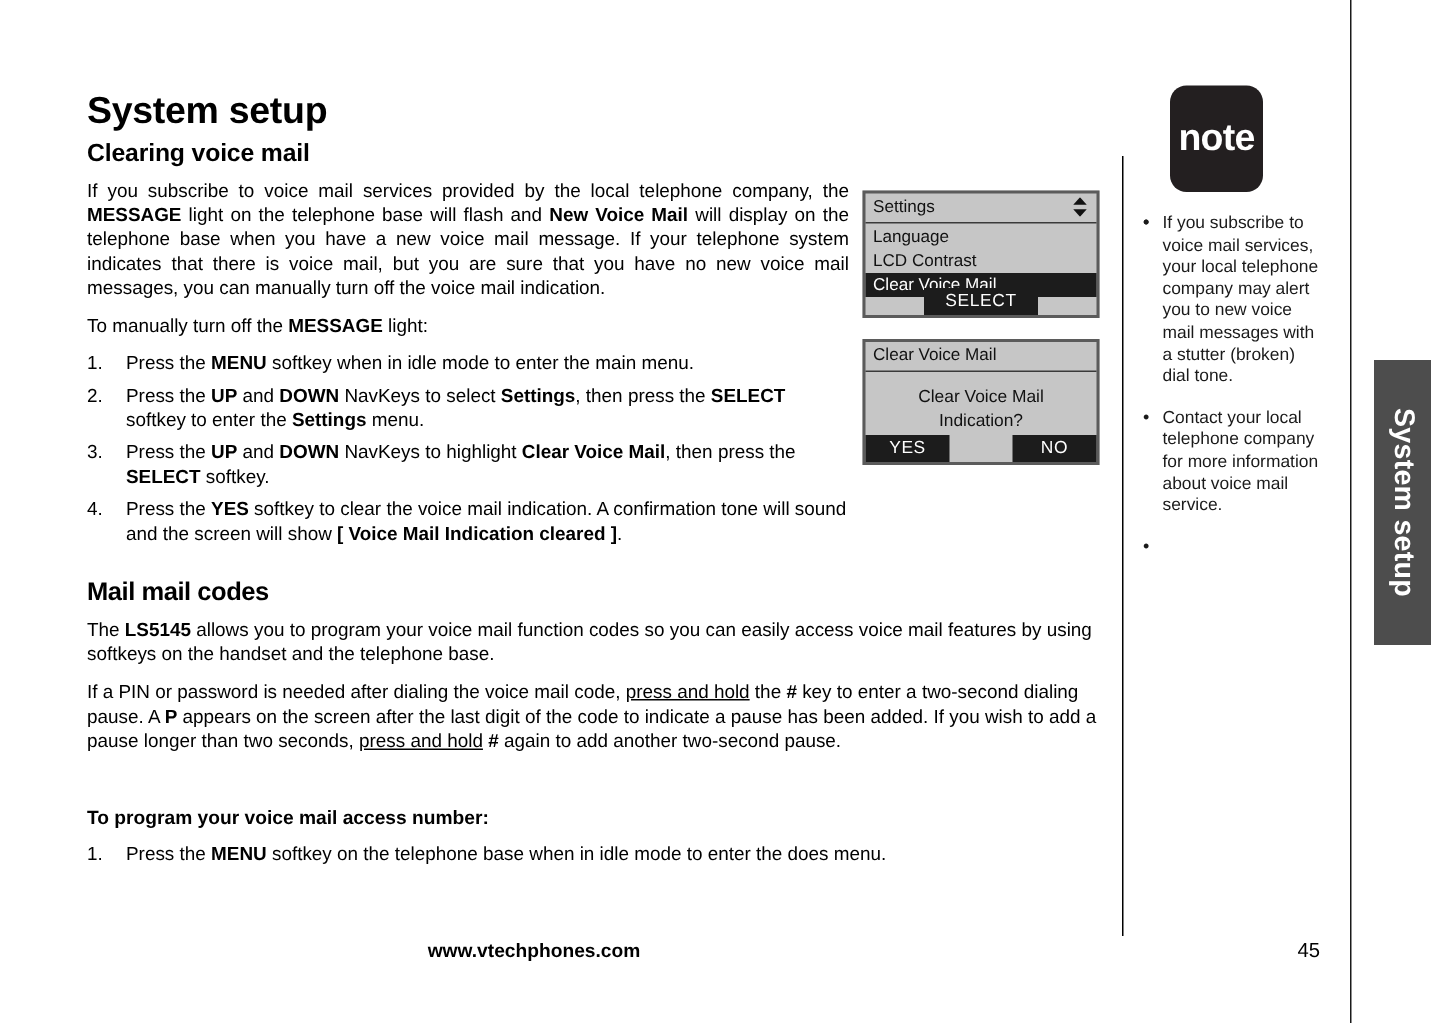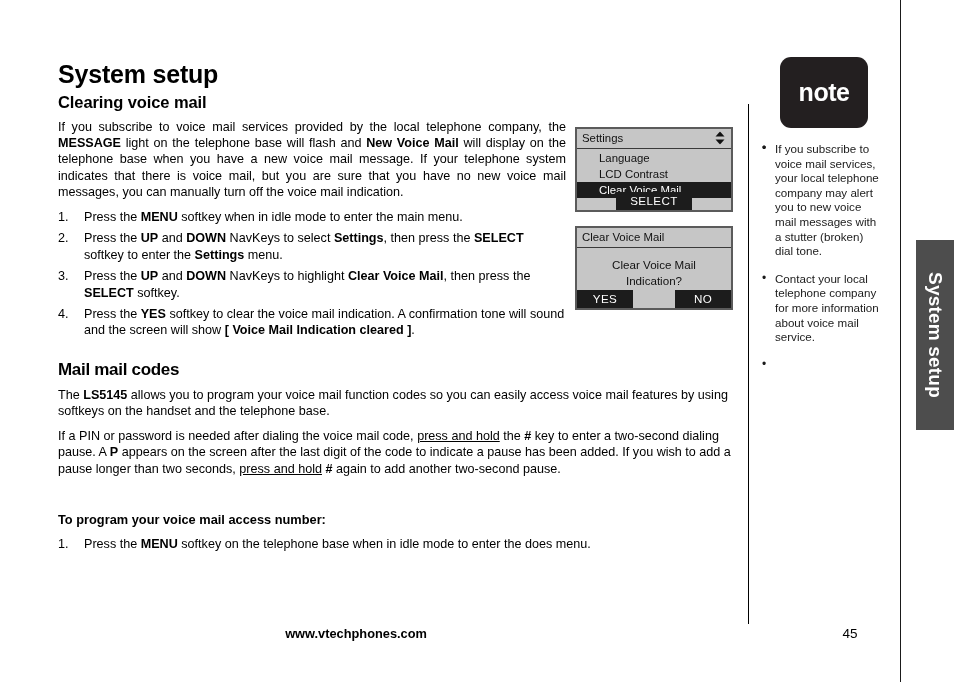--- a/index.html
+++ b/index.html
@@ -81,21 +81,21 @@
   .lcd-title{
     height:19px;line-height:19px;padding:0 5px;
     border-bottom:1px solid #3a3a3a;position:relative;white-space:nowrap;
   }
   .lcd-arrow{
     position:absolute;right:6px;top:50%;transform:translateY(-50%);
     font-size:12px;line-height:1;color:#111;
   }
   .lcd-list{padding:1px 0 0 0;}
   .lcd-item{
-    height:16px;line-height:16px;padding:0 22px;white-space:nowrap;
+    height:16px;line-height:16px;padding:0 5px;white-space:nowrap;
   }
   .lcd-item.selected{background:#1c1c1c;color:#ffffff;}
   .lcd-soft{
     position:absolute;left:0;right:0;bottom:0;height:18px;display:flex;
   }
   .soft-center{
     margin:0 auto;background:#1c1c1c;color:#fff;font-size:11.6px;
     height:18px;line-height:18px;padding:0 14px;letter-spacing:.4px;
   }
   .soft-left,.soft-right{
@@ -105,21 +105,21 @@
   .soft-gap{flex:1;}
   .lcd-body{
     text-align:center;padding-top:9px;line-height:15.5px;font-size:11.6px;
   }
 
   
   .note-col{
     position:absolute;left:762px;top:57px;width:120px;
   }
   .note-badge{
-    width:88px;height:71px;background:#231f20;border-radius:11px;
+    width:62px;height:71px;background:#231f20;border-radius:11px;
     display:flex;align-items:center;justify-content:center;
     margin:0 0 14px 18px;
   }
   .note-badge span{
     color:#ffffff;font-weight:bold;font-size:25px;letter-spacing:-0.5px;
   }
   ul.notes{list-style:none;margin:0;padding:0;}
   ul.notes li{
     position:relative;padding-left:13px;margin-bottom:13px;
     font-size:11.6px;line-height:14.6px;color:#1a1a1a;
@@ -128,21 +128,21 @@
     position:absolute;left:0;top:-1px;font-size:12px;line-height:14.6px;
   }
 
   
   .footer-url{
     position:absolute;left:0;top:626px;width:864px;text-align:center;
     font-size:12.8px;font-weight:bold;
   }
   .footer-url span{position:relative;left:-76px;}
   .page-num{
-    position:absolute;left:820px;top:626px;width:60px;text-align:center;
+    position:absolute;left:820px;top:626px;width:60px;text-align:right;
     font-size:13.5px;
   }
 </style>
 </head>
 <body>
 
 <div class="page">
 
   <div class="edge-rule"></div>
 
@@ -152,20 +152,21 @@
 
   <div class="col-divider"></div>
 
   <div class="main-col">
 
     <h1 class="page-title">System setup</h1>
     <h2 class="sub-head">Clearing voice mail</h2>
 
     <p class="body justify narrow"><span>If you subscribe to voice mail services provided by the local telephone company, the </span><b>MESSAGE</b><span> light on the telephone base will flash and </span><b>New Voice Mail</b><span> will display on the telephone base when you have a new voice mail message. If your telephone system indicates that there is voice mail, but you are sure that you have no new voice mail messages, you can manually turn off the voice mail indication.</span></p>
 
+    <p class="body narrow"><span>To manually turn off the </span><b>MESSAGE</b><span> light:</span></p>
 
     <ol class="steps" id="steps-list-1">
         <li><span class="num">1.</span><span>Press the </span><b>MENU</b><span> softkey when in idle mode to enter the main menu.</span></li>
         <li><span class="num">2.</span><span>Press the </span><b>UP</b><span> and </span><b>DOWN</b><span> NavKeys to select </span><b>Settings</b><span>, then press the </span><b>SELECT</b><span> softkey to enter the </span><b>Settings</b><span> menu.</span></li>
         <li><span class="num">3.</span><span>Press the </span><b>UP</b><span> and </span><b>DOWN</b><span> NavKeys to highlight </span><b>Clear Voice Mail</b><span>, then press the </span><b>SELECT</b><span> softkey.</span></li>
         <li><span class="num">4.</span><span>Press the </span><b>YES</b><span> softkey to clear the voice mail indication. A confirmation tone will sound and the screen will show </span><b>[ Voice Mail Indication cleared ]</b><span>.</span></li>
       </ol>
 
     <div style="height:16px"></div>
 

